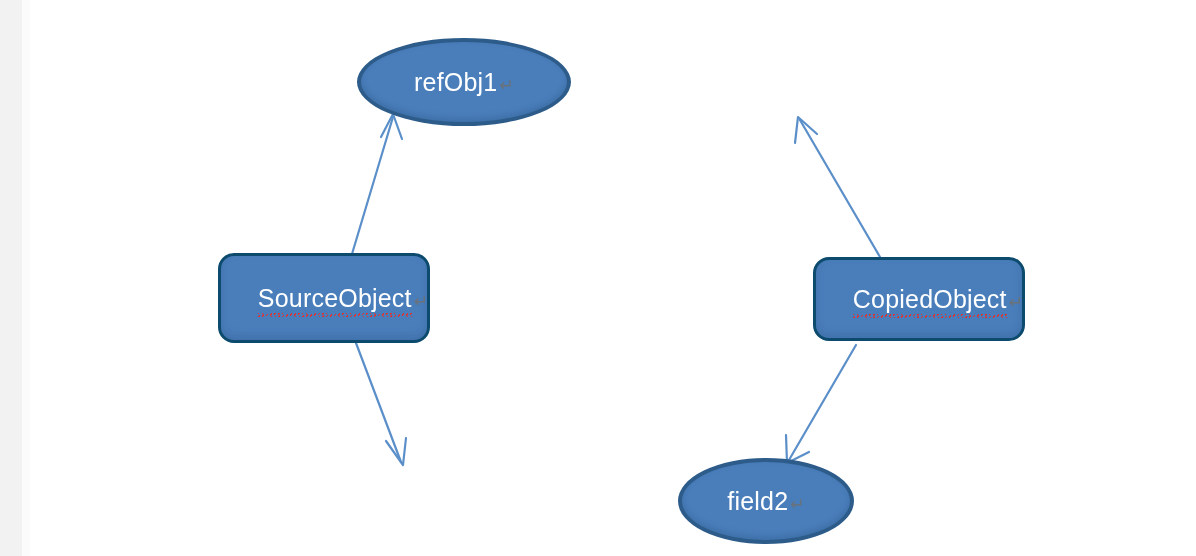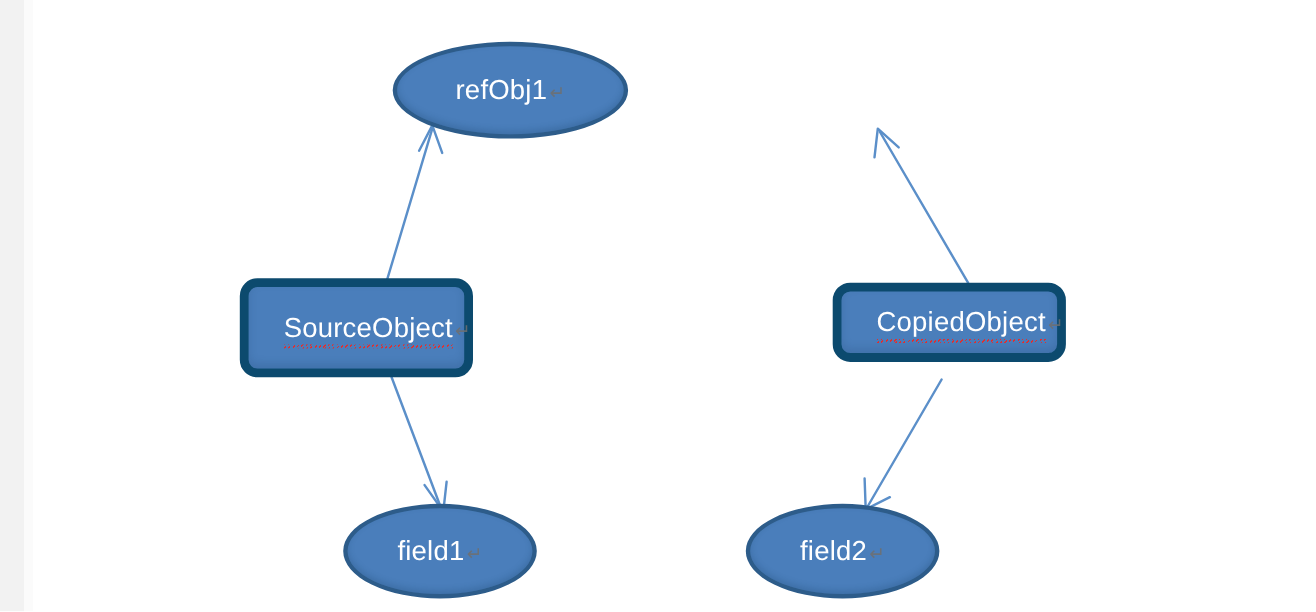--- a/index.html
+++ b/index.html
@@ -60,21 +60,21 @@
     border-radius: 50%;
     background: #4a7ebb;
     border: 4px solid #2d5c8a;
     box-shadow: inset 0 -3px 6px rgba(20,58,95,0.22);
     font-size: 25px;
   }
 
   .node-rect {
     border-radius: 16px;
     background: #4a7ebb;
-    border: 8px solid #0c4a6e;
+    border: 3px solid #0c4a6e;
     box-shadow: inset 0 -4px 8px rgba(20,58,95,0.18);
     font-size: 25px;
     padding-left: 38px;
   }
 
   .node-label {
     position: relative;
     display: inline-block;
     letter-spacing: 0.2px;
   }
@@ -144,31 +144,26 @@
     </span>
   </div>
 
 
   <div class="node node-rect" style="left:218px; top:253px; width:212px; height:90px;">
     <span class="node-label spellcheck">
       <span class="word">SourceObject</span><span class="pilcrow">↵</span>
     </span>
   </div>
 
-  <div class="node node-rect" style="left:757px; top:257px; width:212px; height:72px;">
+  <div class="node node-rect" style="left:813px; top:257px; width:212px; height:84px;">
     <span class="node-label spellcheck">
       <span class="word">CopiedObject</span><span class="pilcrow">↵</span>
     </span>
   </div>
 
-  <div class="node node-ellipse" style="left:312px; top:458px; width:176px; height:86px;">
-    <span class="node-label">
-      <span class="word">field1</span><span class="pilcrow">↵</span>
-    </span>
-  </div>
 
   <div class="node node-ellipse" style="left:678px; top:458px; width:176px; height:86px;align-items:center;">
     <span class="node-label">
       <span class="word">field2</span><span class="pilcrow">↵</span>
     </span>
   </div>
 
 </div>
 
 </body></html>

